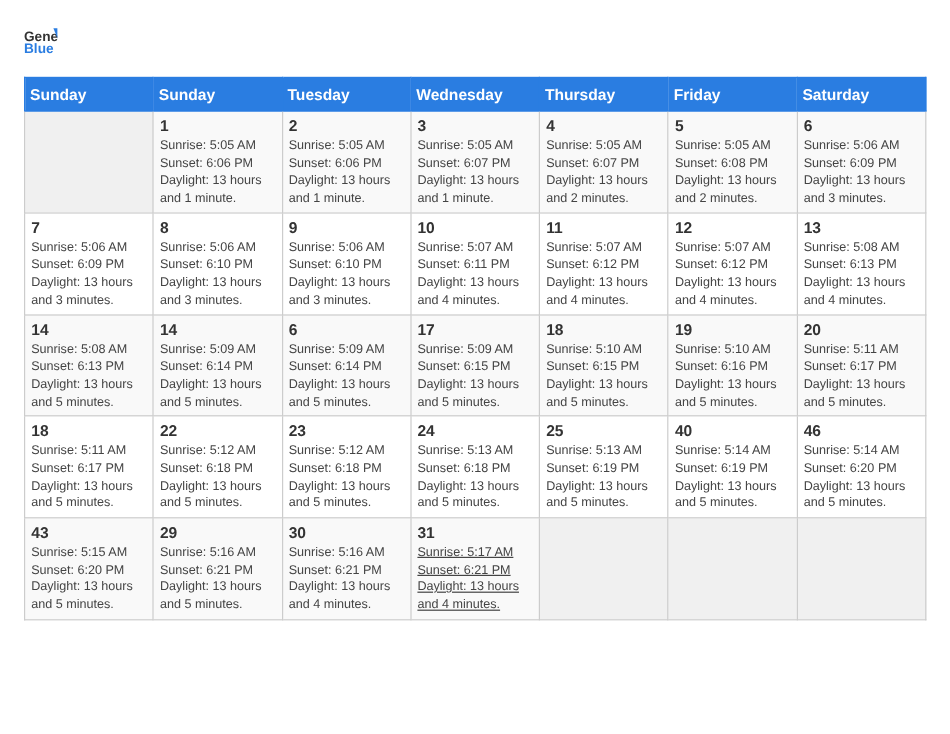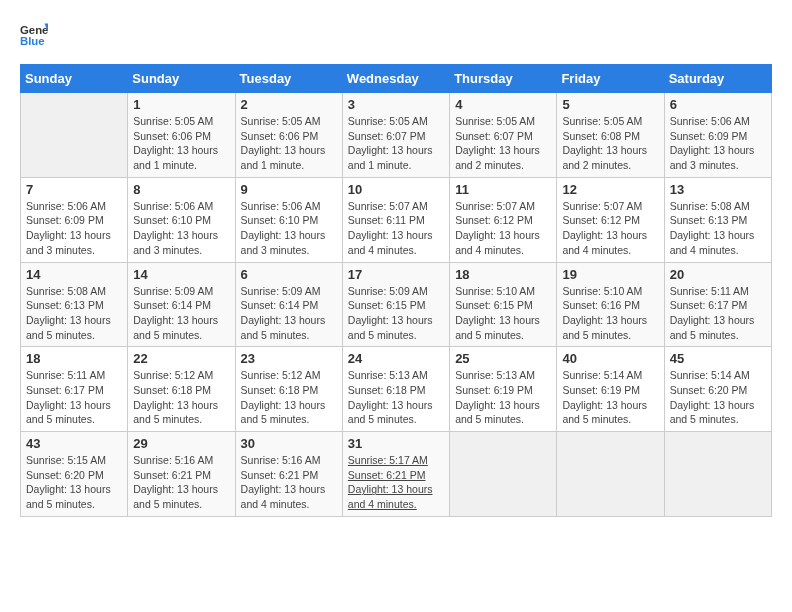--- a/index.html
+++ b/index.html
@@ -300,21 +300,21 @@
 and 5 minutes.</div>
         </td>
         <td>
           <span class="day-number">40</span>
           <div class="day-info" style="white-space: pre-line;">Sunrise: 5:14 AM
 Sunset: 6:19 PM
 Daylight: 13 hours
 and 5 minutes.</div>
         </td>
         <td>
-          <span class="day-number">45</span>
+          <span class="day-number">46</span>
           <div class="day-info" style="white-space: pre-line;">Sunrise: 5:14 AM
 Sunset: 6:20 PM
 Daylight: 13 hours
 and 5 minutes.</div>
         </td>
       </tr>
       <tr>
         <td>
           <span class="day-number">43</span>
           <div class="day-info" style="white-space: pre-line;">Sunrise: 5:15 AM

